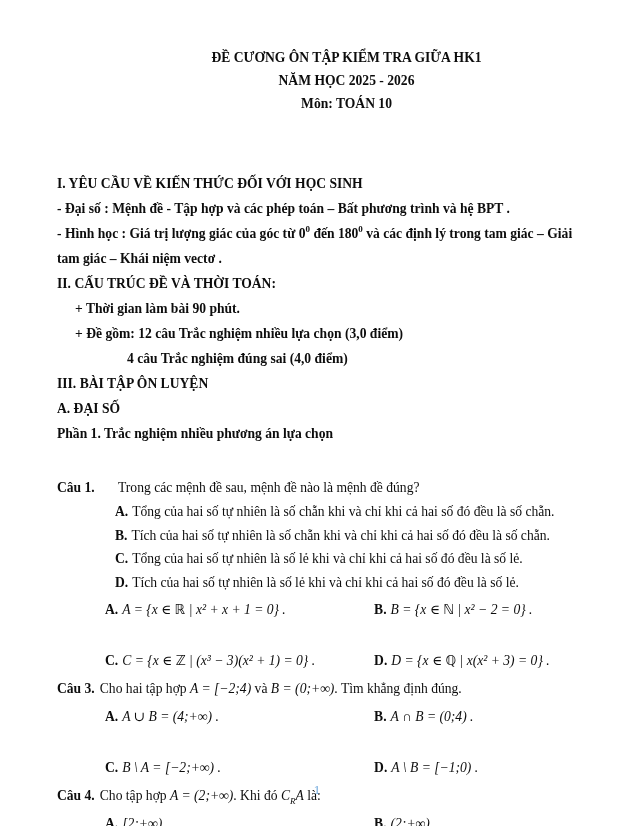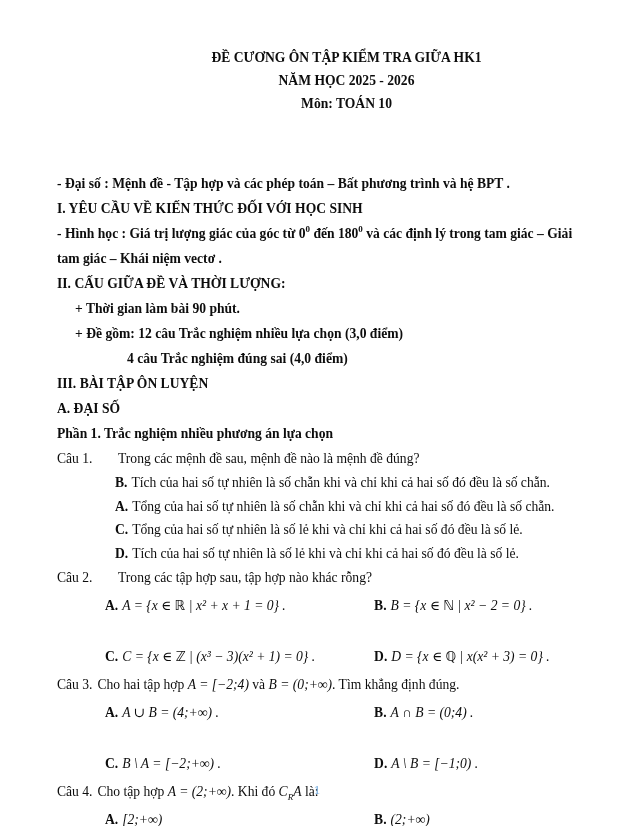--- a/index.html
+++ b/index.html
@@ -15,21 +15,21 @@
   .hdr-left{width:196px;text-align:center;line-height:23px;}
   .hdr-right{flex:1;text-align:center;line-height:23px;padding-left:52px;}
   .b{font-weight:bold;}
   
   p{margin:0;line-height:25px;}
   .ind1{padding-left:18px;}
   .ind2{padding-left:70px;}
   sup.deg{font-size:9px;vertical-align:super;line-height:0;}
   
   .q{line-height:25px;}
-  .q-label{font-weight:normal;}
+  .q-label{font-weight:bold;margin-top:29px;}
   .q-label.tabbed{display:inline-block;min-width:61px;}
   .q-label.narrow{margin-right:5px;}
   .opts-stack{padding-left:58px;}
   .opts-stack p{line-height:23.5px;}
   .opt-label{font-weight:bold;margin-right:4px;}
   .opts-grid{display:grid;grid-template-columns:52% 48%;padding-left:48px;gap:20px;}
   .opts-grid .cell{line-height:31px;}
   .math{
     font-style:italic;
     font-family:"Liberation Serif","DejaVu Serif","DejaVu Sans",serif;
@@ -47,42 +47,41 @@
 <div class="page">
 
   <div class="hdr">
     <div class="hdr-right">
       <div class="b">ĐỀ CƯƠNG ÔN TẬP KIỂM TRA GIỮA HK1</div>
       <div class="b">NĂM HỌC 2025 - 2026</div>
       <div class="b">Môn: TOÁN 10</div>
     </div>
   </div>
 
+  <p class="b">I. YÊU CẦU VỀ KIẾN THỨC ĐỐI VỚI HỌC SINH</p>
   <p class="b">- Đại số : Mệnh đề - Tập hợp và các phép toán – Bất phương trình và hệ BPT .</p>
-  <p class="b">I. YÊU CẦU VỀ KIẾN THỨC ĐỐI VỚI HỌC SINH</p>
   <p class="b"><span>- Hình học : Giá trị lượng giác của góc từ 0</span><sup class="deg">0</sup><span> đến 180</span><sup class="deg">0</sup><span> và các định lý trong tam giác – Giải tam giác – Khái niệm vectơ .</span></p>
 
-  <p class="b">II. CẤU GIỮA ĐỀ VÀ THỜI LƯỢNG:</p>
+  <p class="b">II. CẤU TRÚC ĐỀ VÀ THỜI TOÁN:</p>
   <p class="b ind1">+ Thời gian làm bài 90 phút.</p>
   <p class="b ind1">+ Đề gồm: 12 câu Trắc nghiệm nhiều lựa chọn (3,0 điểm)</p>
   <p class="b ind2">4 câu Trắc nghiệm đúng sai (4,0 điểm)</p>
 
   <p class="b">III. BÀI TẬP ÔN LUYỆN</p>
   <p class="b">A. ĐẠI SỐ</p>
   <p class="b">Phần 1. Trắc nghiệm nhiều phương án lựa chọn</p>
 
   <p class="q"><span class="q-label tabbed">Câu 1.</span><span>Trong các mệnh đề sau, mệnh đề nào là mệnh đề đúng?</span></p>
   <div class="opts-stack">
+    <p><span class="opt-label">A.</span><span>Tổng của hai số tự nhiên là số chẵn khi và chỉ khi cả hai số đó đều là số chẵn.</span></p>
     <p><span class="opt-label">B.</span><span>Tích của hai số tự nhiên là số chẵn khi và chỉ khi cả hai số đó đều là số chẵn.</span></p>
-    <p><span class="opt-label">A.</span><span>Tổng của hai số tự nhiên là số chẵn khi và chỉ khi cả hai số đó đều là số chẵn.</span></p>
     <p><span class="opt-label">C.</span><span>Tổng của hai số tự nhiên là số lẻ khi và chỉ khi cả hai số đó đều là số lẻ.</span></p>
     <p><span class="opt-label">D.</span><span>Tích của hai số tự nhiên là số lẻ khi và chỉ khi cả hai số đó đều là số lẻ.</span></p>
   </div>
 
-  <p class="q"><span class="q-label tabbed">Câu 2.</span><span>Trong các tập hợp sau, tập hợp nào khác rỗng?</span></p>
   <div class="opts-grid">
     <div class="cell"><span class="opt-label">A.</span><span class="math">A = {x ∈ ℝ | x² + x + 1 = 0} .</span></div>
     <div class="cell"><span class="opt-label">B.</span><span class="math">B = {x ∈ ℕ | x² − 2 = 0} .</span></div>
     <div class="cell"><span class="opt-label">C.</span><span class="math">C = {x ∈ ℤ | (x³ − 3)(x² + 1) = 0} .</span></div>
     <div class="cell"><span class="opt-label">D.</span><span class="math">D = {x ∈ ℚ | x(x² + 3) = 0} .</span></div>
   </div>
 
   <p class="q"><span class="q-label narrow">Câu 3.</span><span>Cho hai tập hợp </span><span class="math">A = [−2;4)</span><span> và </span><span class="math">B = (0;+∞)</span><span>. Tìm khẳng định đúng.</span></p>
   <div class="opts-grid">
     <div class="cell"><span class="opt-label">A.</span><span class="math">A ∪ B = (4;+∞) .</span></div>

